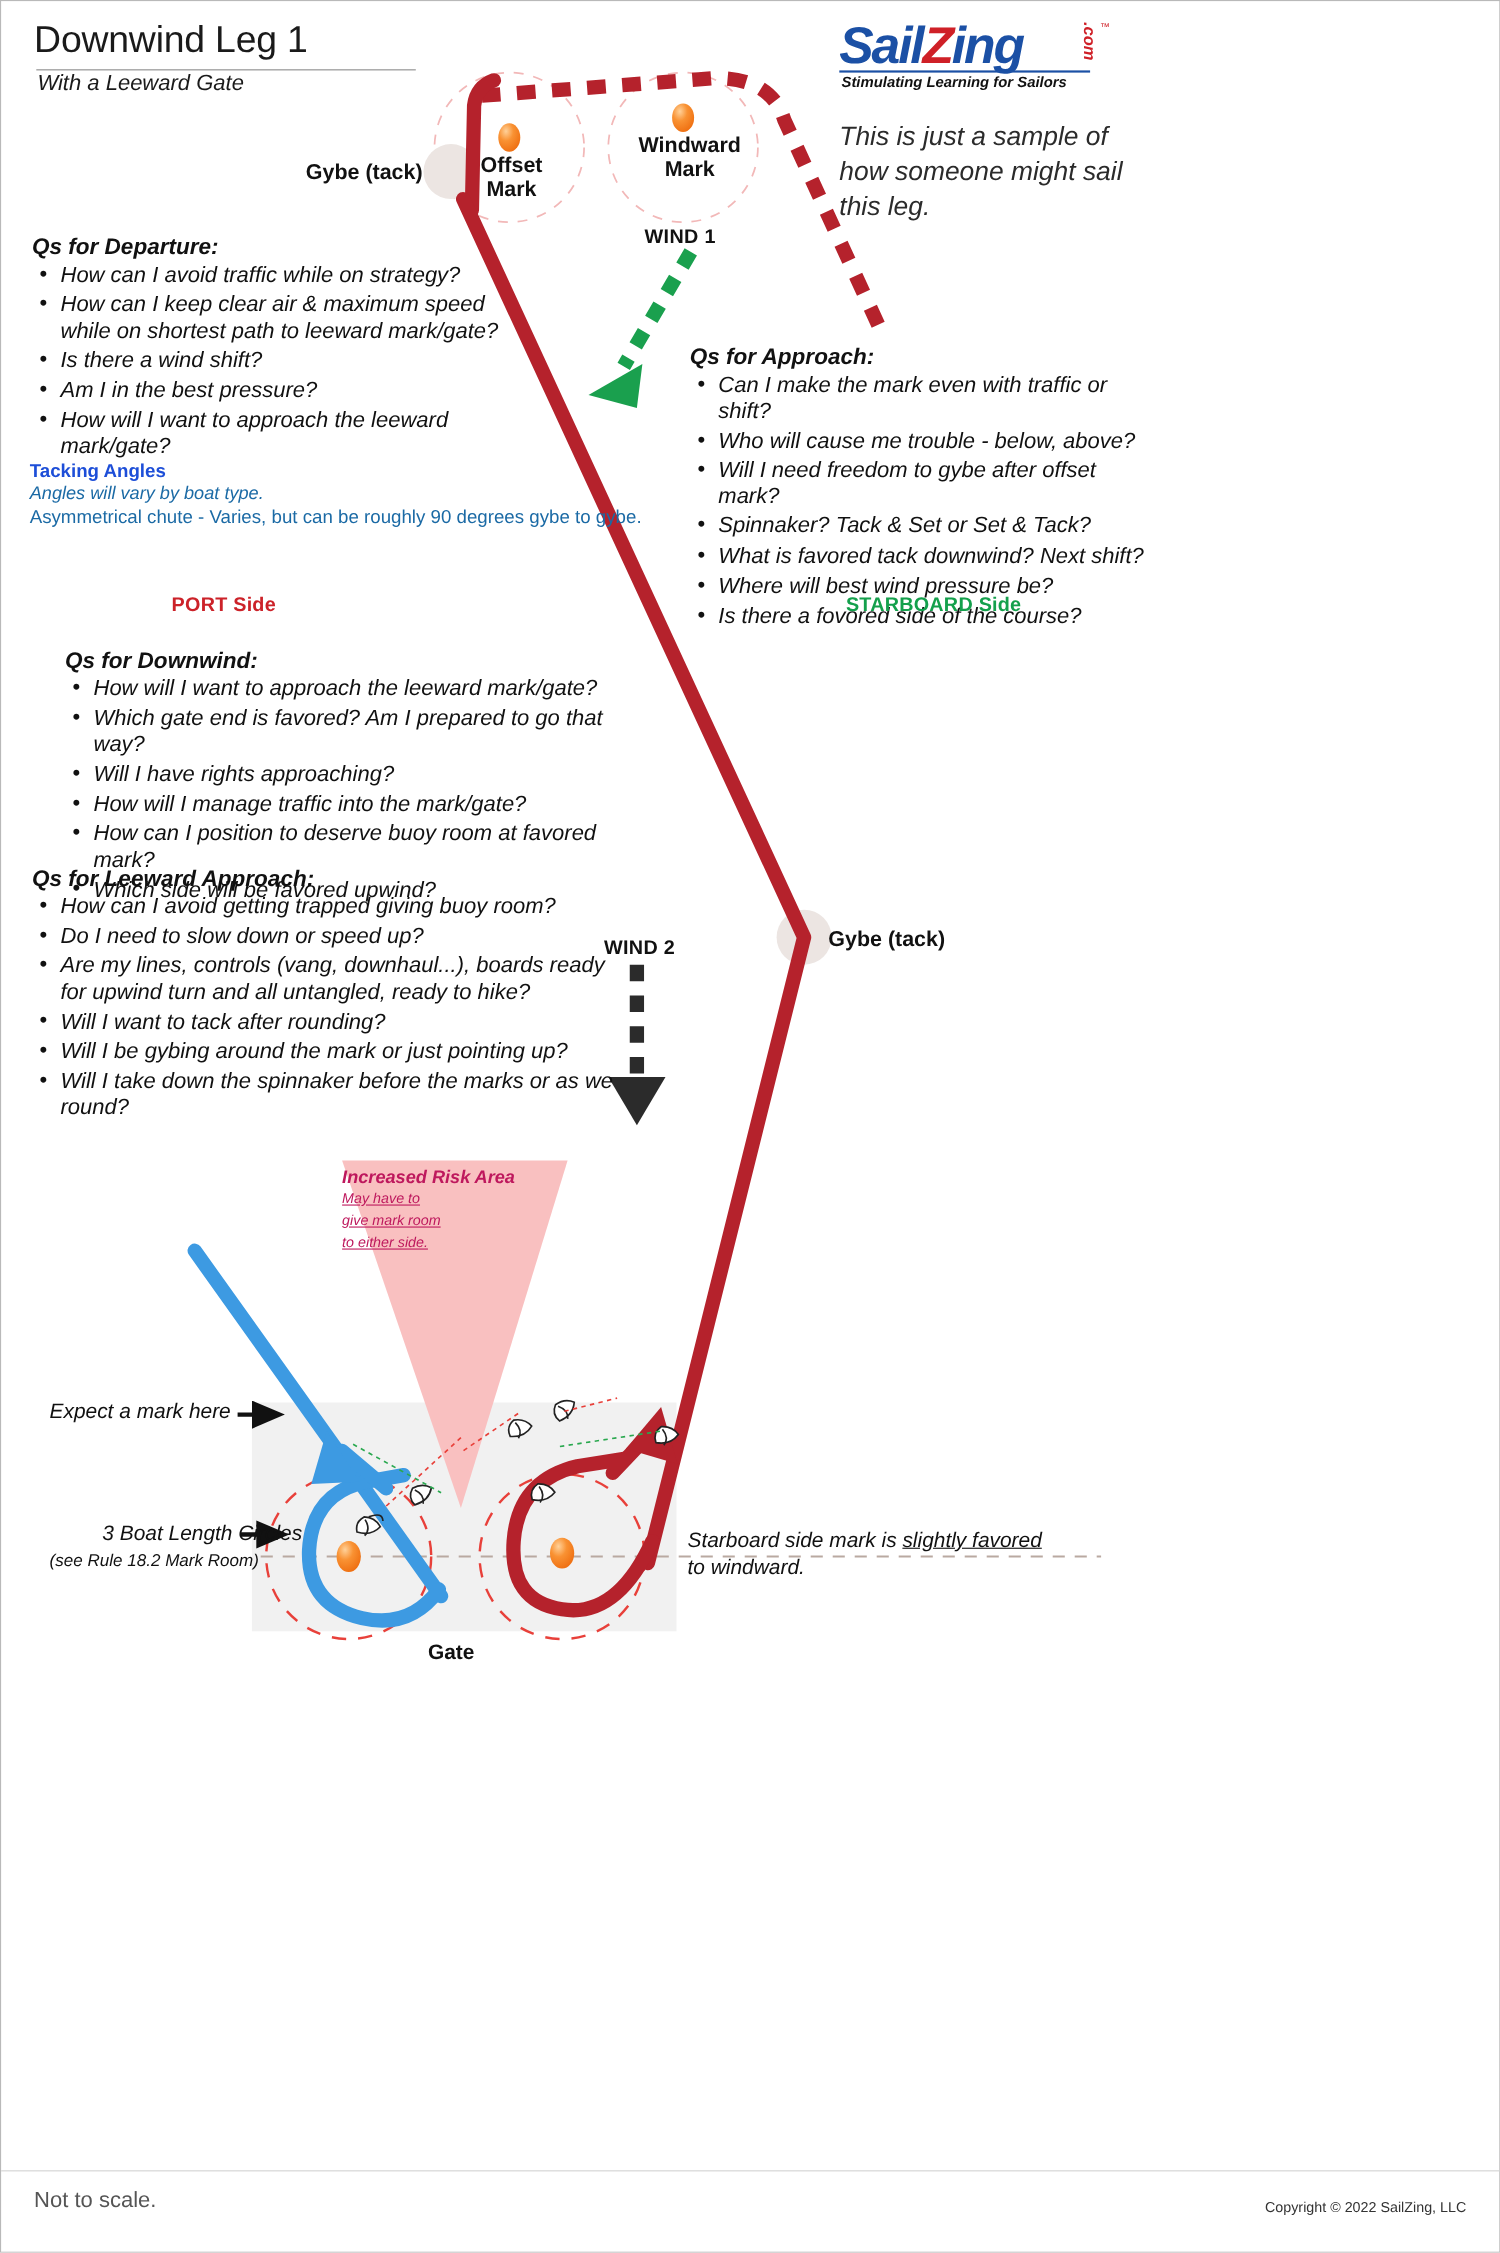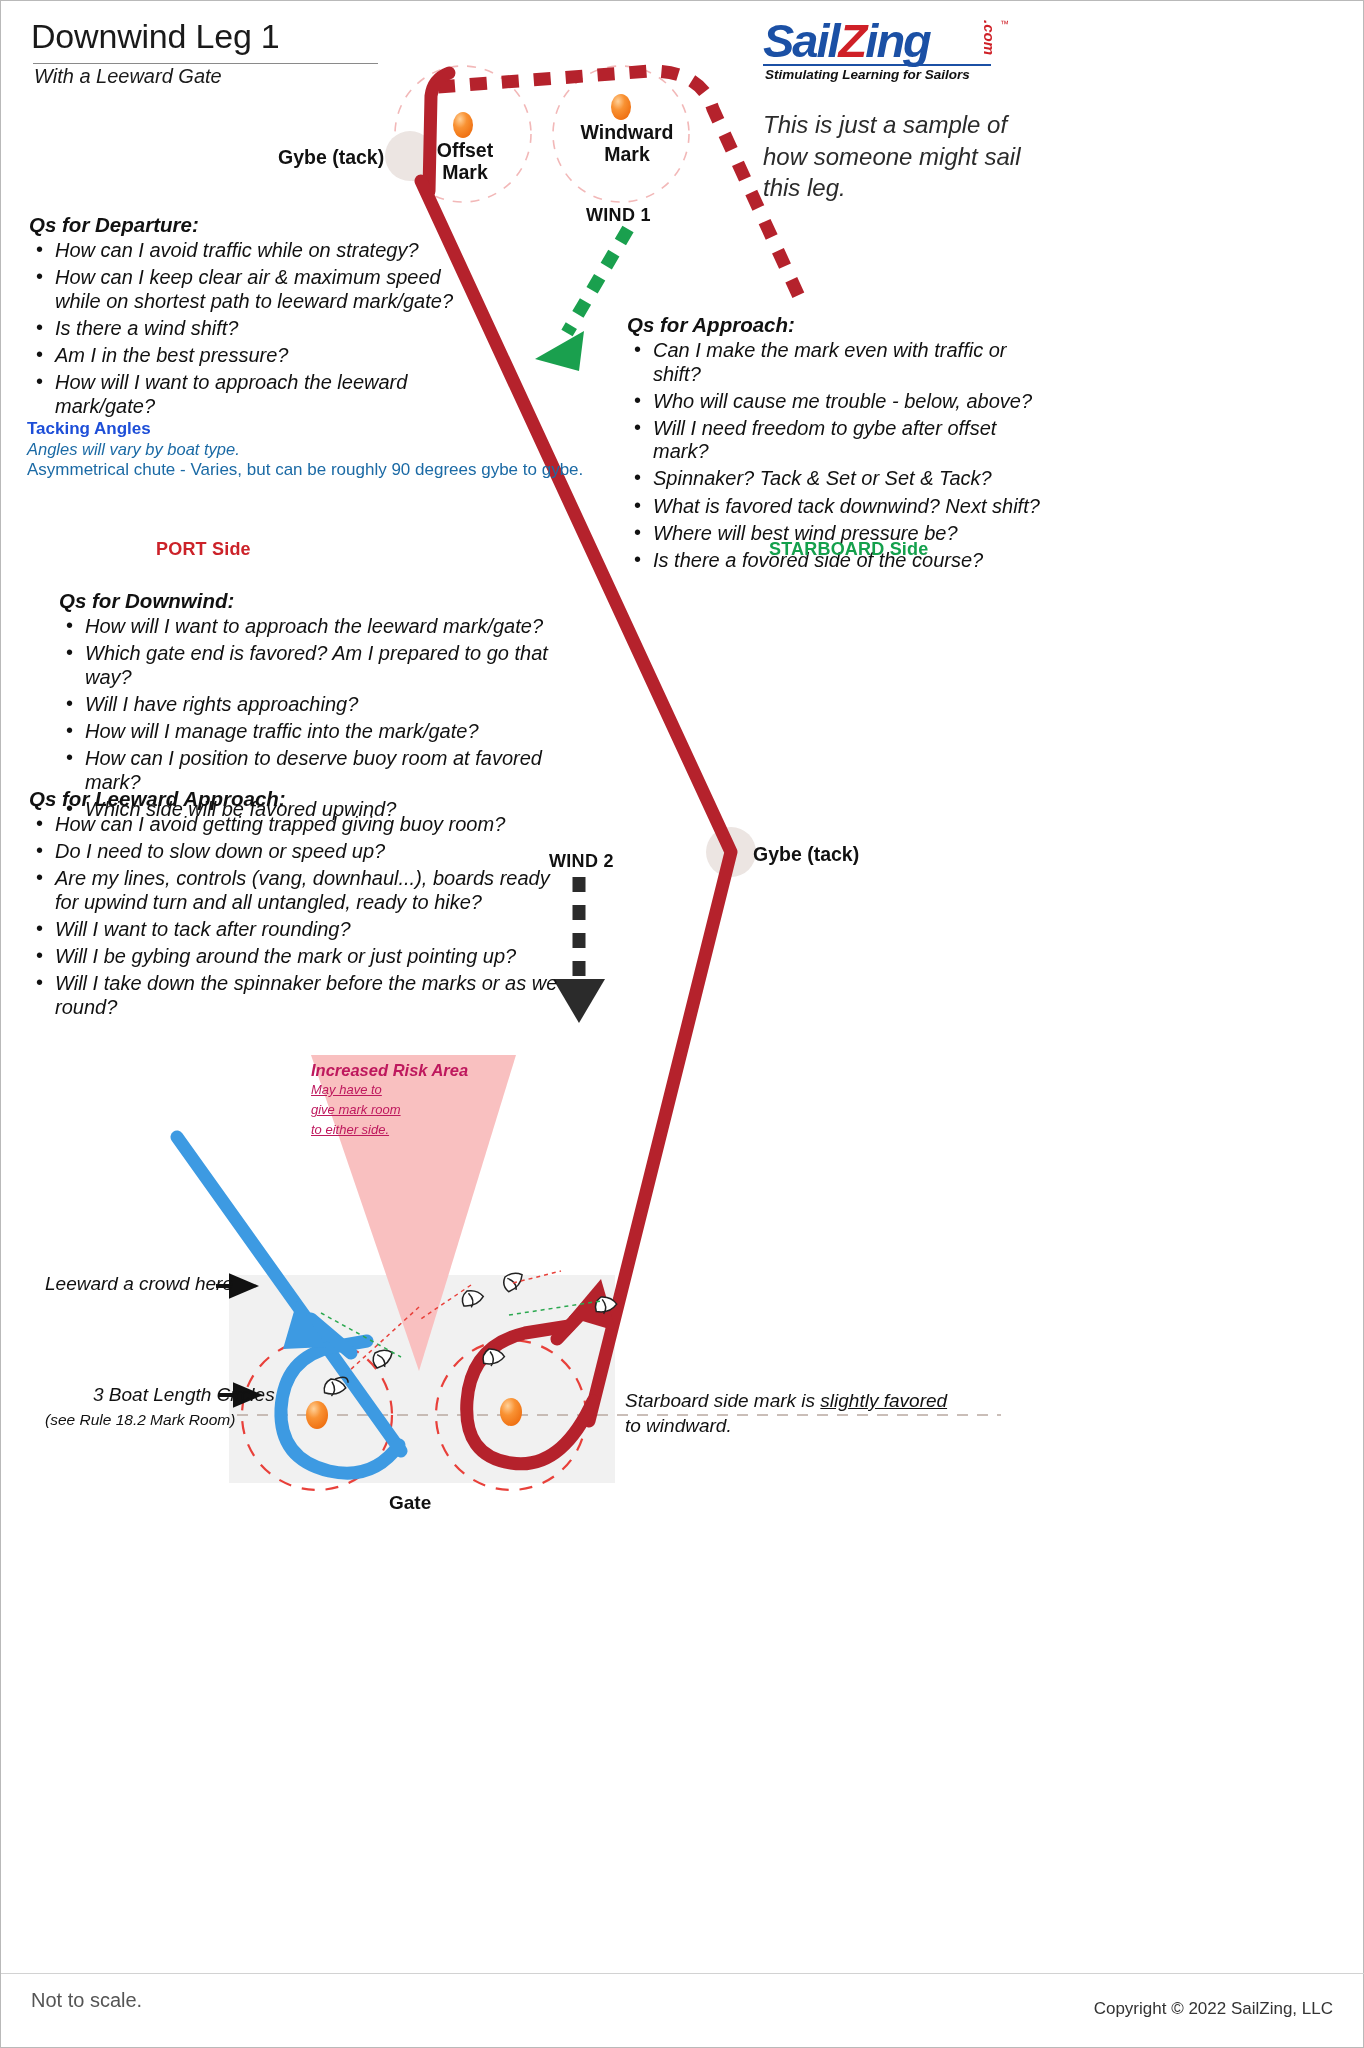--- a/index.html
+++ b/index.html
@@ -158,21 +158,21 @@
     font-size:19px; font-style:italic; color:#111; line-height:1.3;
   }
   #starboard-note u { text-decoration:underline; }
 
   #not-to-scale {
     position:absolute; left:30px; top:1988px;
     font-size:20px; color:#555;
   }
   #copyright {
     position:absolute; right:30px; top:1998px;
-    font-size:17px; color:#333;
+    font-size:13px; color:#333;
   }
   #footer-rule {
     position:absolute; left:0; top:1972px; width:1364px; height:1px; background:#d2d2d2;
   }
 
   
   #gate-box {
     position:absolute; left:228px; top:1274px; width:386px; height:208px;
     background:#f1f1f1;
   }
@@ -378,21 +378,21 @@
     </ul>
   </div>
 
   <div id="risk-text">
     <div class="rt-head">Increased Risk Area</div>
     <div class="rt-line">May have to</div>
     <div class="rt-line">give mark room</div>
     <div class="rt-line">to either side.</div>
   </div>
 
-  <div id="crowd-label">Leeward a crowd here</div>
+  <div id="crowd-label">Expect a mark here</div>
   <div id="circles-label">3 Boat Length Circles</div>
   <div id="circles-sub">(see Rule 18.2 Mark Room)</div>
 
   <div id="starboard-note">
     <span>Starboard side mark is </span><u>slightly favored</u><br>
     <span>to windward.</span>
   </div>
 
   <div id="footer-rule"></div>
   <div id="not-to-scale">Not to scale.</div>

